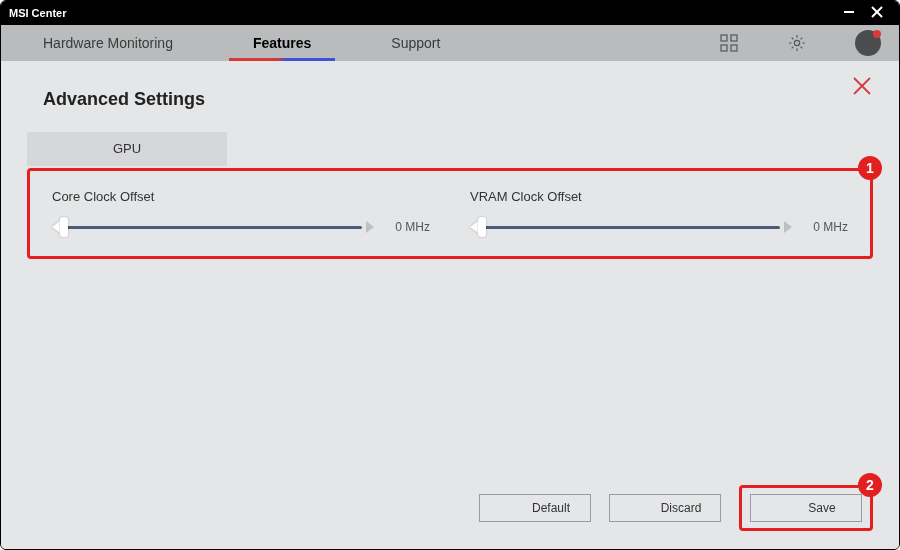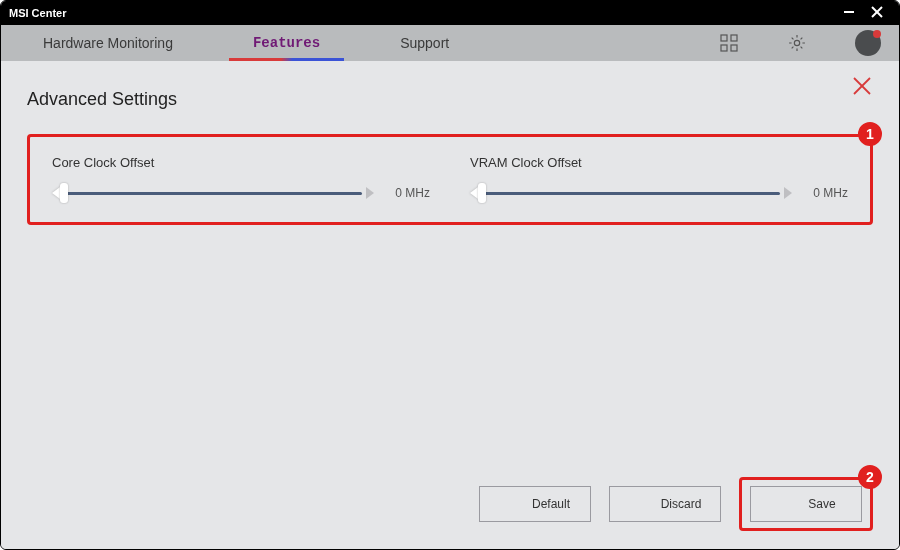--- a/index.html
+++ b/index.html
@@ -8,36 +8,36 @@
   .window { width: 900px; height: 550px; border: 1px solid #000; border-radius: 6px; overflow: hidden; display: flex; flex-direction: column; background: #e5e6e8; position: relative; }
 
   
   .titlebar { height: 24px; background: #000; color: #fff; display: flex; align-items: center; padding: 0 8px; font-size: 11px; font-weight: bold; }
   .titlebar .spacer { flex: 1; }
   .titlebar .winbtn { width: 28px; text-align: center; font-size: 14px; line-height: 14px; cursor: pointer; }
 
   
   .topnav { height: 36px; background: #b9bbbd; display: flex; align-items: center; padding: 0 18px; position: relative; gap: 32px; }
   .topnav .tab { padding: 0 24px; height: 36px; line-height: 36px; font-size: 14px; color: #3a3a3a; cursor: pointer; position: relative; }
-  .topnav .tab.active { font-weight: 700; color: #701a75; font-family: Liberation Mono, monospace; }
+  .topnav .tab.active { font-weight: 700; color: #000000; }
   .topnav .tab.active::after {
     content: ""; position: absolute; left: 0; right: 0; bottom: 0; height: 3px;
     background: linear-gradient(90deg, #d83a3a 0%, #d83a3a 45%, #3b53d6 55%, #3b53d6 100%);
   }
   .topnav .nav-spacer { flex: 1; }
   .topnav .icon-btn { width: 28px; height: 28px; display: flex; align-items: center; justify-content: center; color: #555; cursor: pointer; margin-left: 8px; }
   .avatar { width: 26px; height: 26px; border-radius: 50%; background: #4a4c4e; position: relative; margin-left: 12px; cursor: pointer; }
   .avatar::after { content: ""; position: absolute; top: 0px; right: 0px; width: 8px; height: 8px; background: #d83a3a; border-radius: 50%; }
 
   
   .content { flex: 1; position: relative; background: #e5e6e8; padding: 20px 26px 18px 26px; display: flex; flex-direction: column; }
   .close-x { position: absolute; top: 14px; right: 26px; cursor: pointer; }
   .close-x svg { stroke: #d83a3a; }
 
-  .page-title { font-size: 18px; font-weight: 400; color: #222; margin-top: 8px; margin-bottom: 22px; }
+  .page-title { font-size: 18px; font-weight: 700; color: #222; margin-top: 8px; margin-bottom: 22px; margin-left: 16px; }
 
   
   .subtabs { display: flex; }
   .subtab { width: 200px; height: 34px; line-height: 34px; text-align: center; font-size: 13px; color: #555; cursor: pointer; }
   .subtab.active { background: #d6d7d9; color: #333; }
 
   
   .slider-panel {
     border: 3px solid #e1201f; border-radius: 4px; padding: 18px 22px 22px 22px;
     display: flex; gap: 40px; position: relative; margin-top: 2px;
@@ -53,21 +53,21 @@
   .tri.left { border-right: 8px solid #fff; filter: drop-shadow(0 0 1px #aaa); cursor: pointer; }
   .tri.right { border-left: 8px solid #bfbfc2; cursor: pointer; }
   .track { flex: 1; height: 3px; background: #4a5c7a; position: relative; border-radius: 2px; }
   .thumb { position: absolute; left: 0; top: 50%; transform: translate(-50%, -50%); width: 8px; height: 20px; background: #fff; border-radius: 3px; box-shadow: 0 0 2px rgba(0,0,0,0.3); cursor: grab; }
   .value { width: 52px; text-align: right; font-size: 12px; color: #555; white-space: nowrap; }
 
   .flex-fill { flex: 1; }
 
   
   .footer { display: flex; justify-content: flex-end; gap: 18px; align-items: center; position: relative; }
-  .btn { width: 112px; height: 36px; border: 1px solid #9a9aa0; background: #e5e6e8; font-size: 12px; color: #333; cursor: pointer; padding-left: 32px; }
+  .btn { width: 112px; height: 28px; border: 1px solid #9a9aa0; background: #e5e6e8; font-size: 12px; color: #333; cursor: pointer; padding-left: 32px; }
   .save-wrap { position: relative; border: 3px solid #e1201f; border-radius: 4px; padding: 6px 8px; }
 </style>
 </head>
 <body>
 
 <div class="window">
 
   <div class="titlebar">
     <span>MSI Center</span>
     <span class="spacer"></span>
@@ -111,20 +111,21 @@
     <div class="close-x">
       <svg width="22" height="22" viewBox="0 0 22 22">
         <line x1="3" y1="3" x2="19" y2="19" stroke-width="1.8"></line>
         <line x1="19" y1="3" x2="3" y2="19" stroke-width="1.8"></line>
       </svg>
     </div>
 
     <div class="page-title">Advanced Settings</div>
 
     <div class="subtabs">
+      <div class="subtab active">GPU</div>
     </div>
 
     <div class="slider-panel">
       <div class="badge b1">1</div>
 
       <div class="slider-group">
         <div class="slider-label">Core Clock Offset</div>
         <div class="slider-row">
           <div class="tri left"></div>
           <div class="track">

